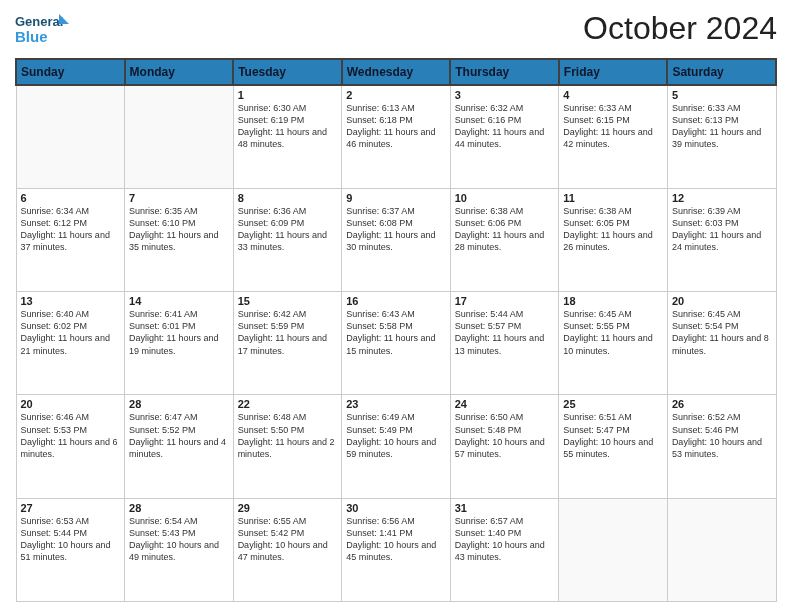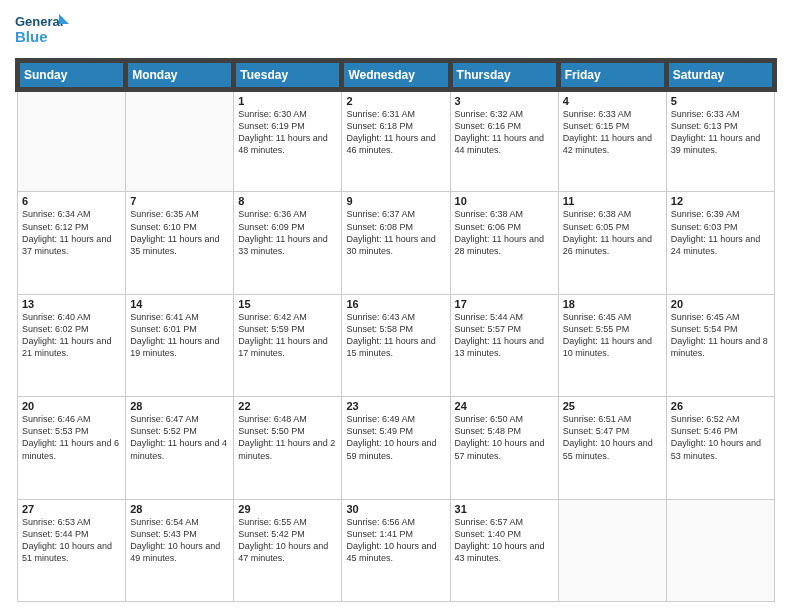--- a/index.html
+++ b/index.html
@@ -46,26 +46,26 @@
     }
     .calendar {
       flex: 1;
       border: 1px solid #ccc;
       border-collapse: collapse;
       width: 100%;
       table-layout: fixed;
     }
     .calendar thead tr th {
       background: #2980b9;
-      color: #ffffff;
+      color: #0f172a;
       font-size: 12px;
       font-weight: bold;
       padding: 5px 4px;
       text-align: left;
-      border: 5px solid #404040;
+      border: 2px solid #404040;
     }
     .calendar tbody tr td {
       vertical-align: top;
       border: 1px solid #ccc;
       padding: 3px 4px;
       font-size: 9.5px;
       color: #222;
       height: 80px;
     }
     .calendar tbody tr td.empty {
@@ -89,20 +89,21 @@
 <div class="page">
   <div class="header">
     <div class="logo">
   <svg width="55" height="40" viewBox="0 0 55 40">
     <text x="0" y="16" font-size="13" font-weight="bold" fill="#1a5276" font-family="Arial">General</text>
     <text x="0" y="32" font-size="15" font-weight="bold" fill="#3498db" font-family="Arial">Blue</text>
     <polygon points="44,4 54,14 44,14" fill="#3498db"></polygon>
   </svg>
 </div>
     <div class="title-block">
+      <h1>October 2024</h1>
     </div>
   </div>
 
   <table class="calendar">
     <thead>
       <tr id="header-row">
       <th>Sunday</th>
           <th>Monday</th>
           <th>Tuesday</th>
           <th>Wednesday</th>
@@ -116,21 +117,21 @@
           <td class="empty"></td>
           <td class="empty"></td>
           <td>
             <span class="day-num">1</span>
             <div class="day-info">Sunrise: 6:30 AM
 Sunset: 6:19 PM
 Daylight: 11 hours and 48 minutes.</div>
           </td>
           <td>
             <span class="day-num">2</span>
-            <div class="day-info">Sunrise: 6:31 AM
+            <div class="day-info">Sunrise: 6:13 AM
 Sunset: 6:18 PM
 Daylight: 11 hours and 46 minutes.</div>
           </td>
           <td>
             <span class="day-num">3</span>
             <div class="day-info">Sunrise: 6:32 AM
 Sunset: 6:16 PM
 Daylight: 11 hours and 44 minutes.</div>
           </td>
           <td>

